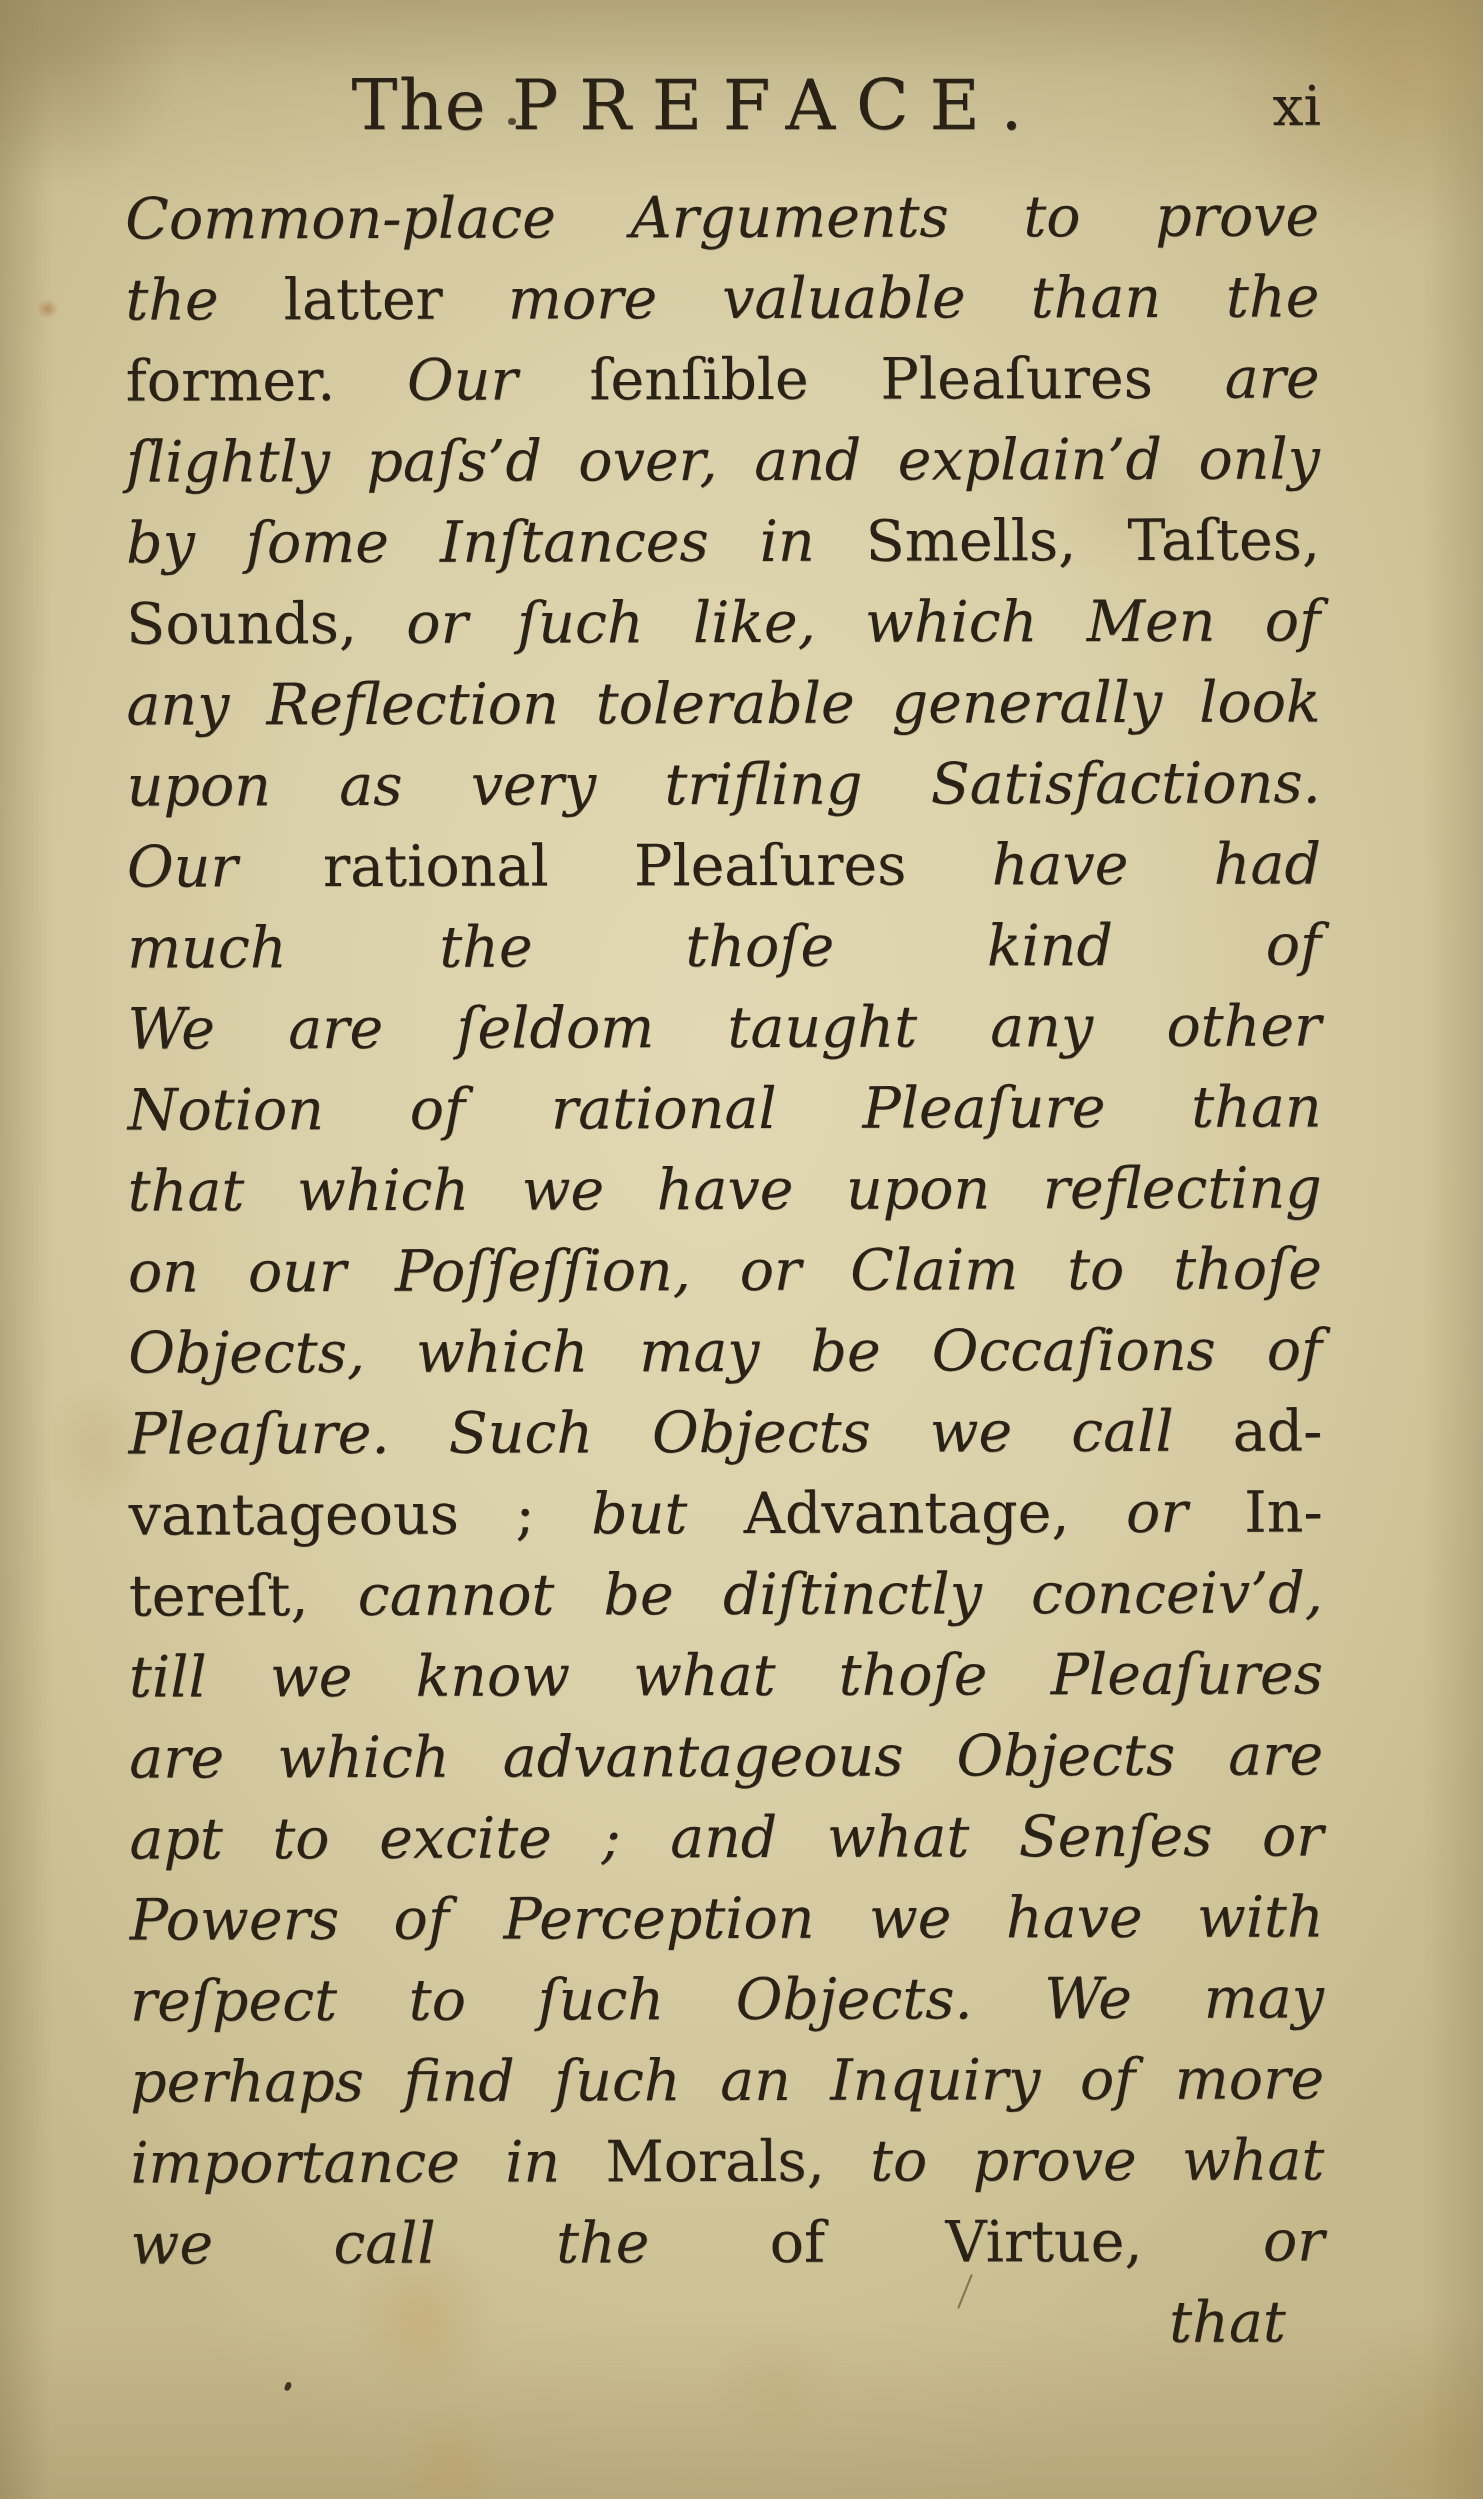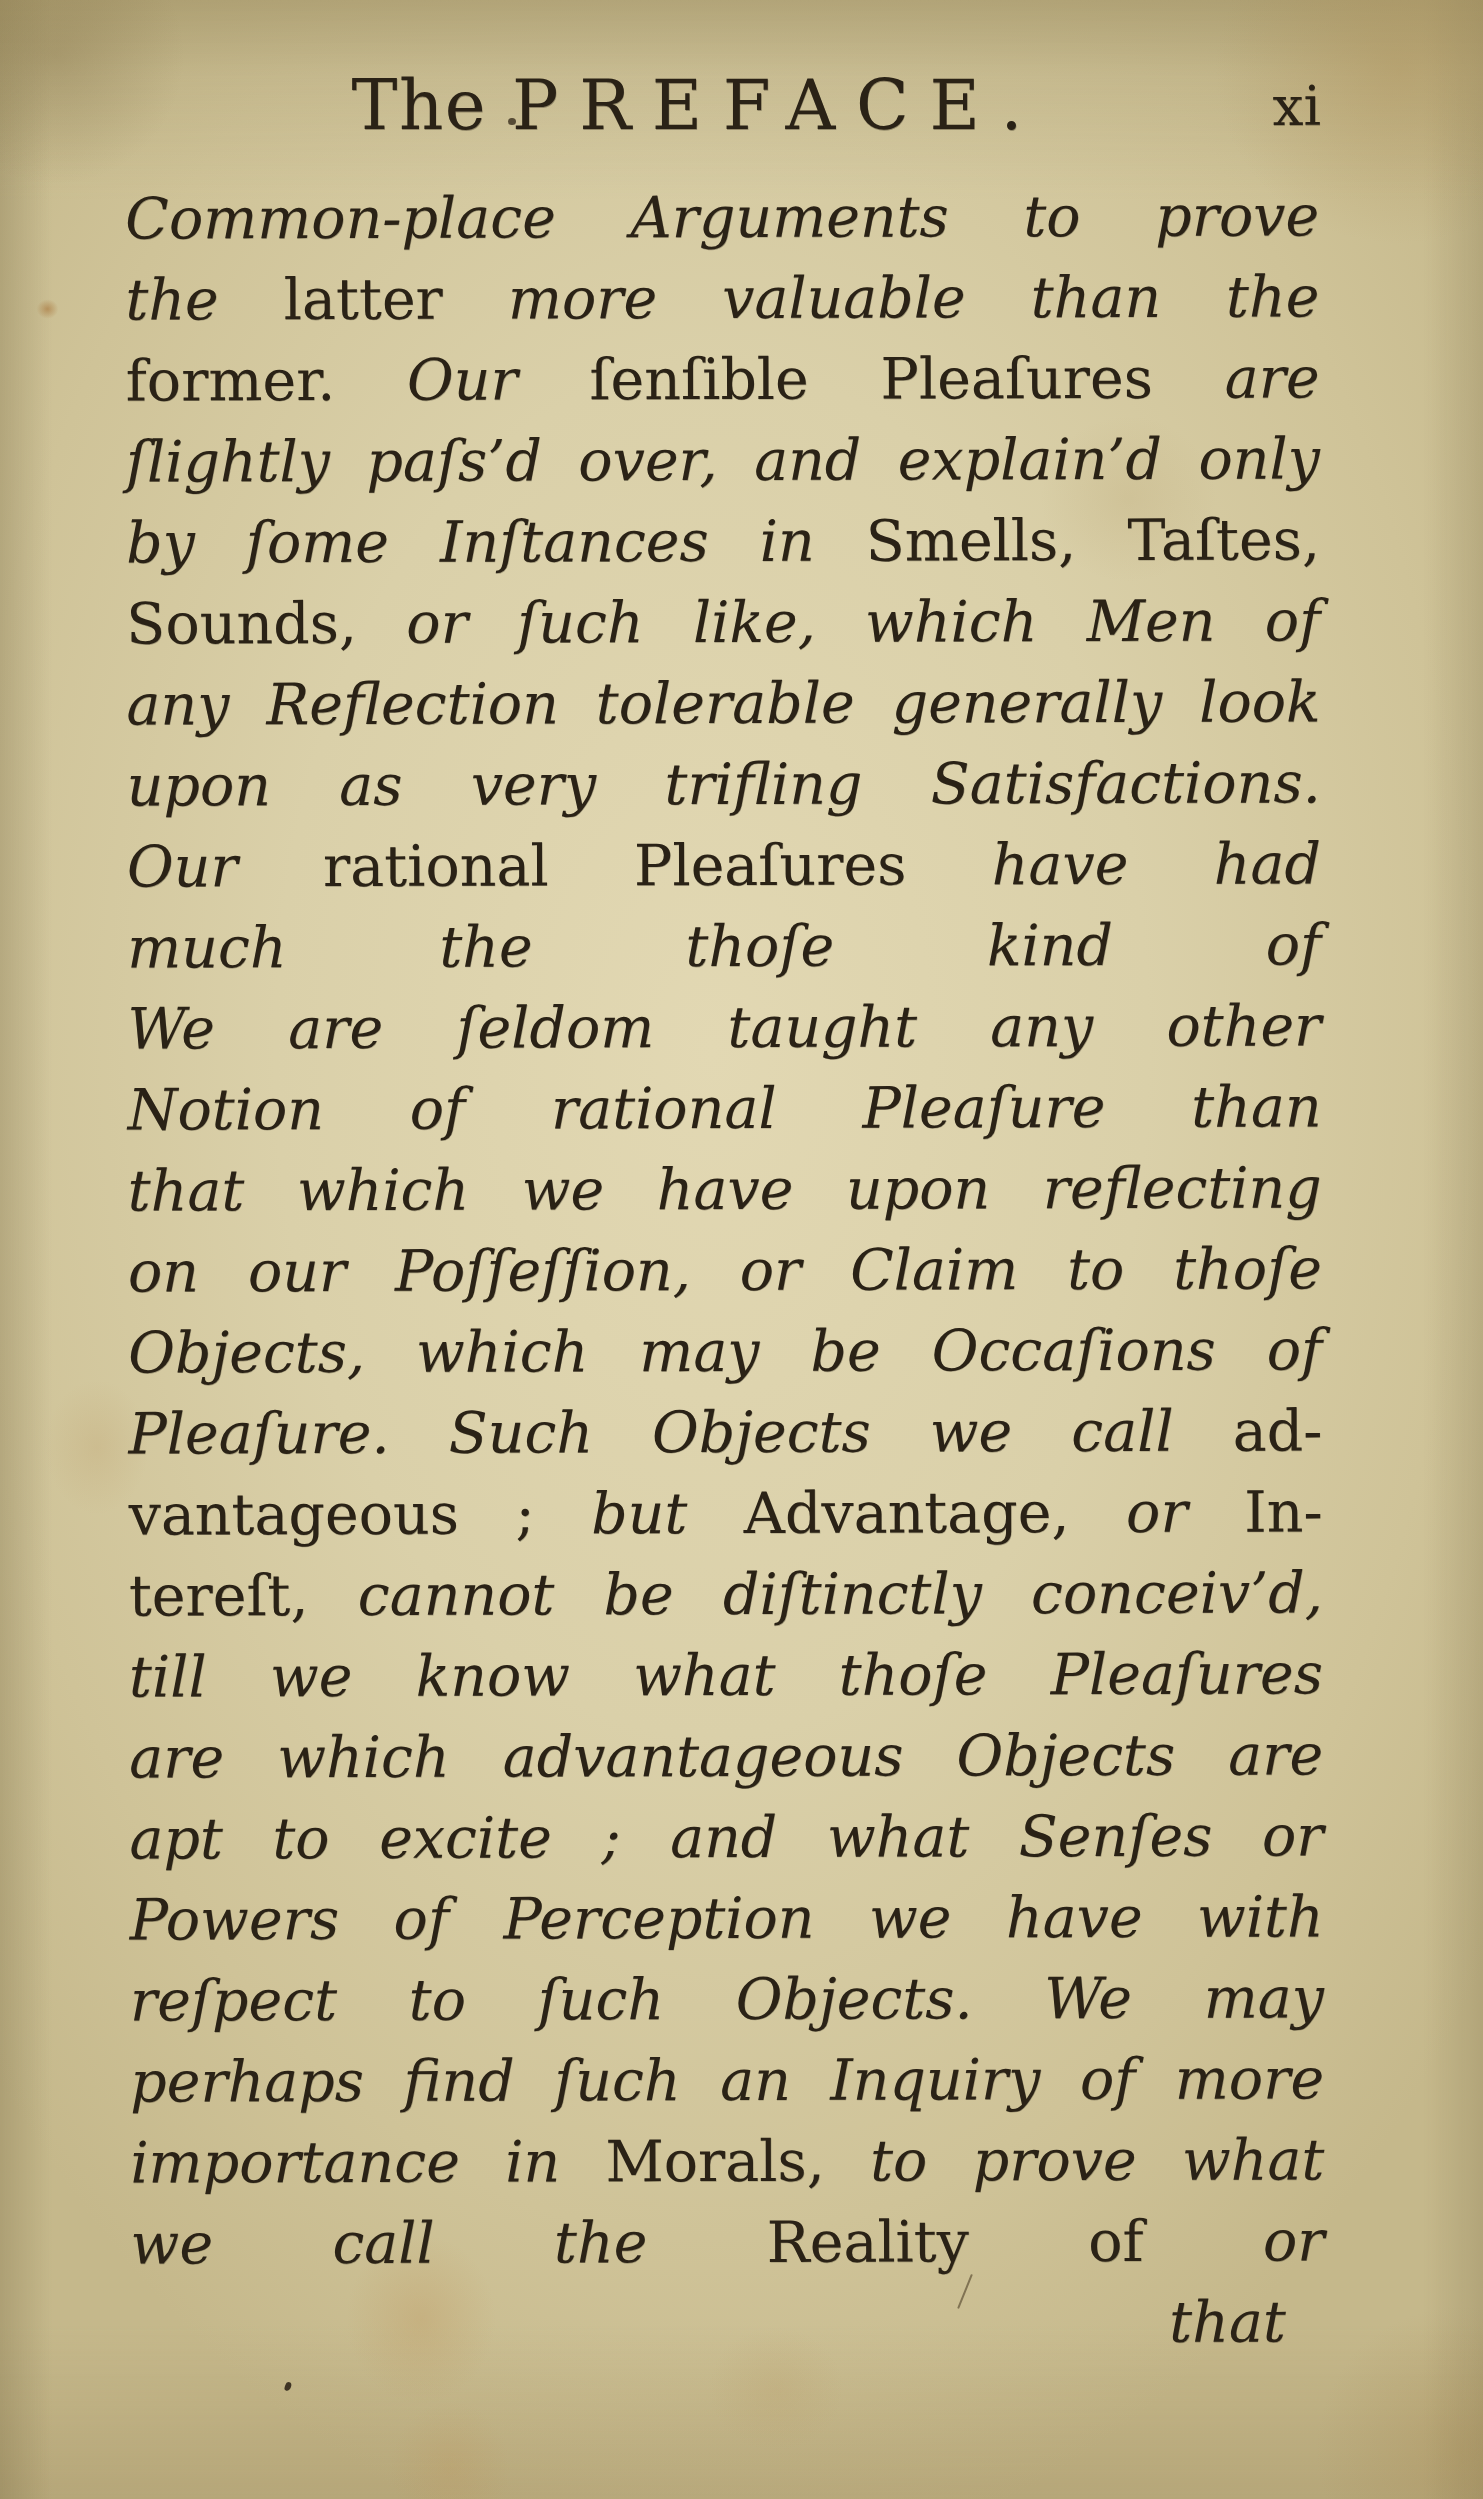--- a/index.html
+++ b/index.html
@@ -307,22 +307,22 @@
           <span class="w s-i">in</span>
           <span class="w s-r">Morals,</span>
           <span class="w s-i">to</span>
           <span class="w s-i">prove</span>
           <span class="w s-i">what</span>
         </div>
         <div class="line">
           <span class="w s-i">we</span>
           <span class="w s-i">call</span>
           <span class="w s-i">the</span>
-          <span class="w s-r">Reality</span>
           <span class="w s-r">of</span>
+          <span class="w s-r">Virtue,</span>
           <span class="w s-i">or</span>
         </div>
       </div>
     <div class="catchword-line">
       <span class="w s-i">that</span>
     </div>
   </div>
 
 </div>
 

